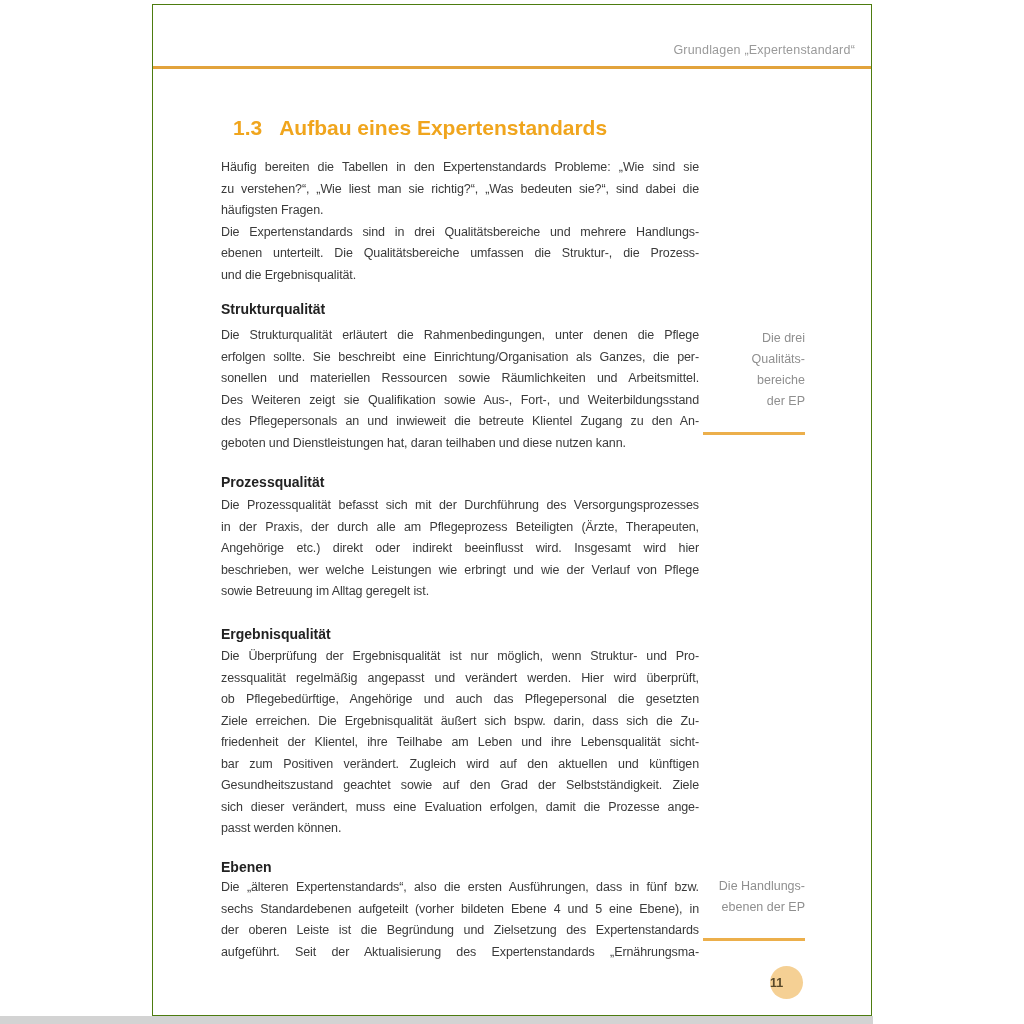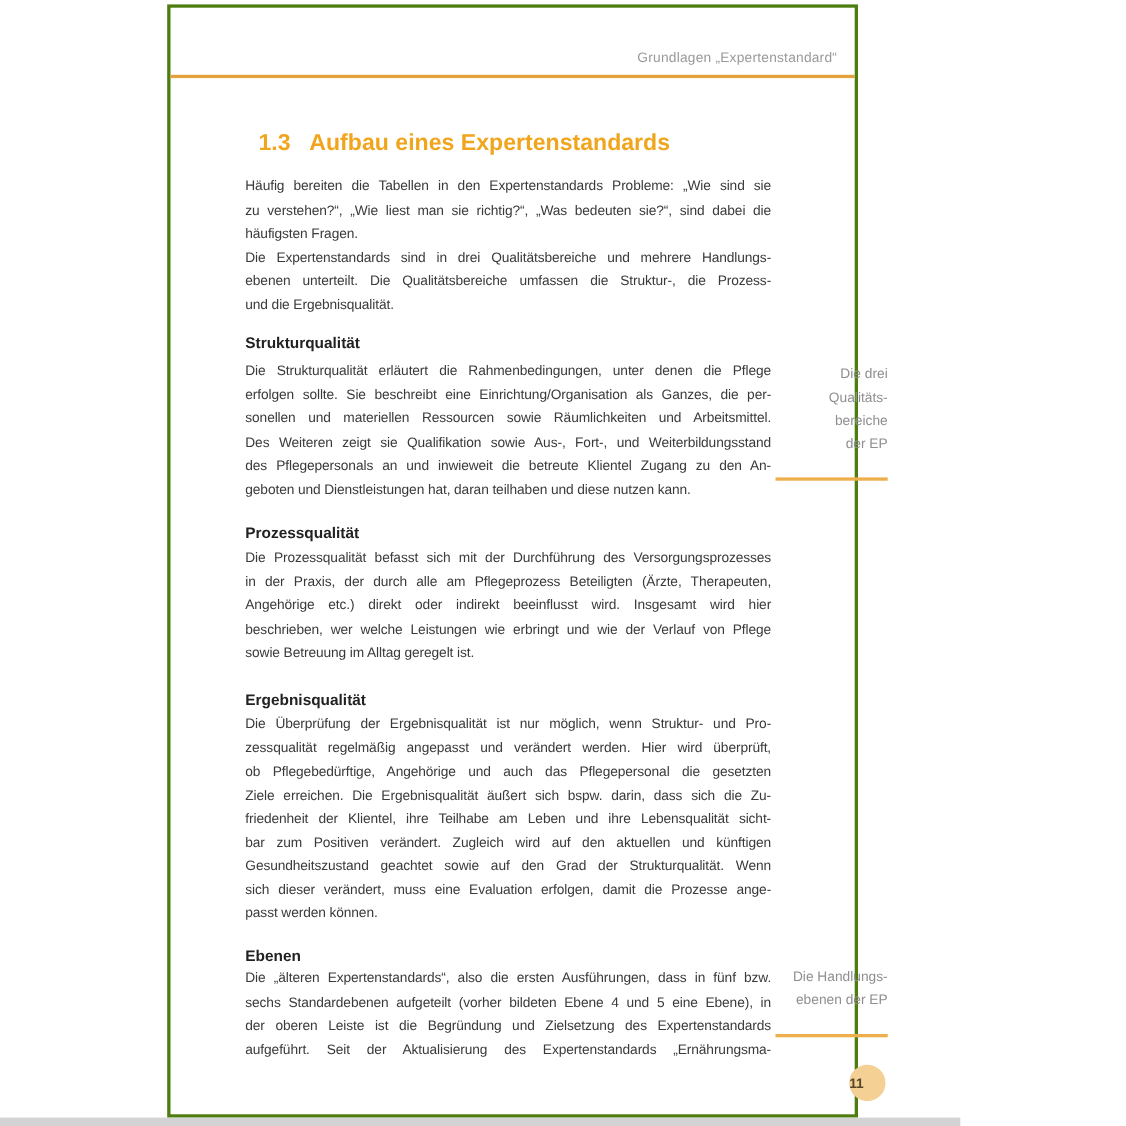--- a/index.html
+++ b/index.html
@@ -3,22 +3,22 @@
 <meta charset="utf-8">
 <style>
   html,body { margin:0; padding:0; background:#ffffff; }
   body {
     width:1024px; height:1024px; overflow:hidden;
     font-family:"Liberation Sans","DejaVu Sans",sans-serif;
   }
   .canvas { position:relative; width:1024px; height:1024px; background:#ffffff; }
 
   .page {
-    position:absolute; left:152px; top:4px; width:628px; height:1012px;
-    background:#ffffff; border:3px solid #4d7c0f; box-sizing:border-box;
+    position:absolute; left:152px; top:4px; width:720px; height:1012px;
+    background:#ffffff; border:1px solid #4d7c0f; box-sizing:border-box;
   }
   .page-shadow {
     position:absolute; left:0; top:1016px; width:873px; height:8px;
     background:#d3d3d3;
   }
 
   .running-head {
     position:absolute; top:38px; right:16px;
     font-size:12.5px; color:#9a9a9a; letter-spacing:0.2px;
   }
@@ -122,21 +122,21 @@
       </div>
 
     <h2 id="h2" class="sub-h">Ergebnisqualität</h2>
     <div id="p2" class="body-col">
         <div class="tline">Die Überprüfung der Ergebnisqualität ist nur möglich, wenn Struktur- und Pro-</div>
         <div class="tline">zessqualität regelmäßig angepasst und verändert werden. Hier wird überprüft,</div>
         <div class="tline">ob Pflegebedürftige, Angehörige und auch das Pflegepersonal die gesetzten</div>
         <div class="tline">Ziele erreichen. Die Ergebnisqualität äußert sich bspw. darin, dass sich die Zu-</div>
         <div class="tline">friedenheit der Klientel, ihre Teilhabe am Leben und ihre Lebensqualität sicht-</div>
         <div class="tline">bar zum Positiven verändert. Zugleich wird auf den aktuellen und künftigen</div>
-        <div class="tline">Gesundheitszustand geachtet sowie auf den Grad der Strukturqualität. Wenn</div>
+        <div class="tline">Gesundheitszustand geachtet sowie auf den Grad der Selbstständigkeit. Ziele</div>
         <div class="tline">sich dieser verändert, muss eine Evaluation erfolgen, damit die Prozesse ange-</div>
         <div class="tline tlast">passt werden können.</div>
       </div>
 
     <h2 id="h3" class="sub-h">Ebenen</h2>
     <div id="p3" class="body-col">
         <div class="tline">Die „älteren Expertenstandards“, also die ersten Ausführungen, dass in fünf bzw.</div>
         <div class="tline">sechs Standardebenen aufgeteilt (vorher bildeten Ebene 4 und 5 eine Ebene), in</div>
         <div class="tline">der oberen Leiste ist die Begründung und Zielsetzung des Expertenstandards</div>
         <div class="tline">aufgeführt. Seit der Aktualisierung des Expertenstandards „Ernährungsma-</div>

